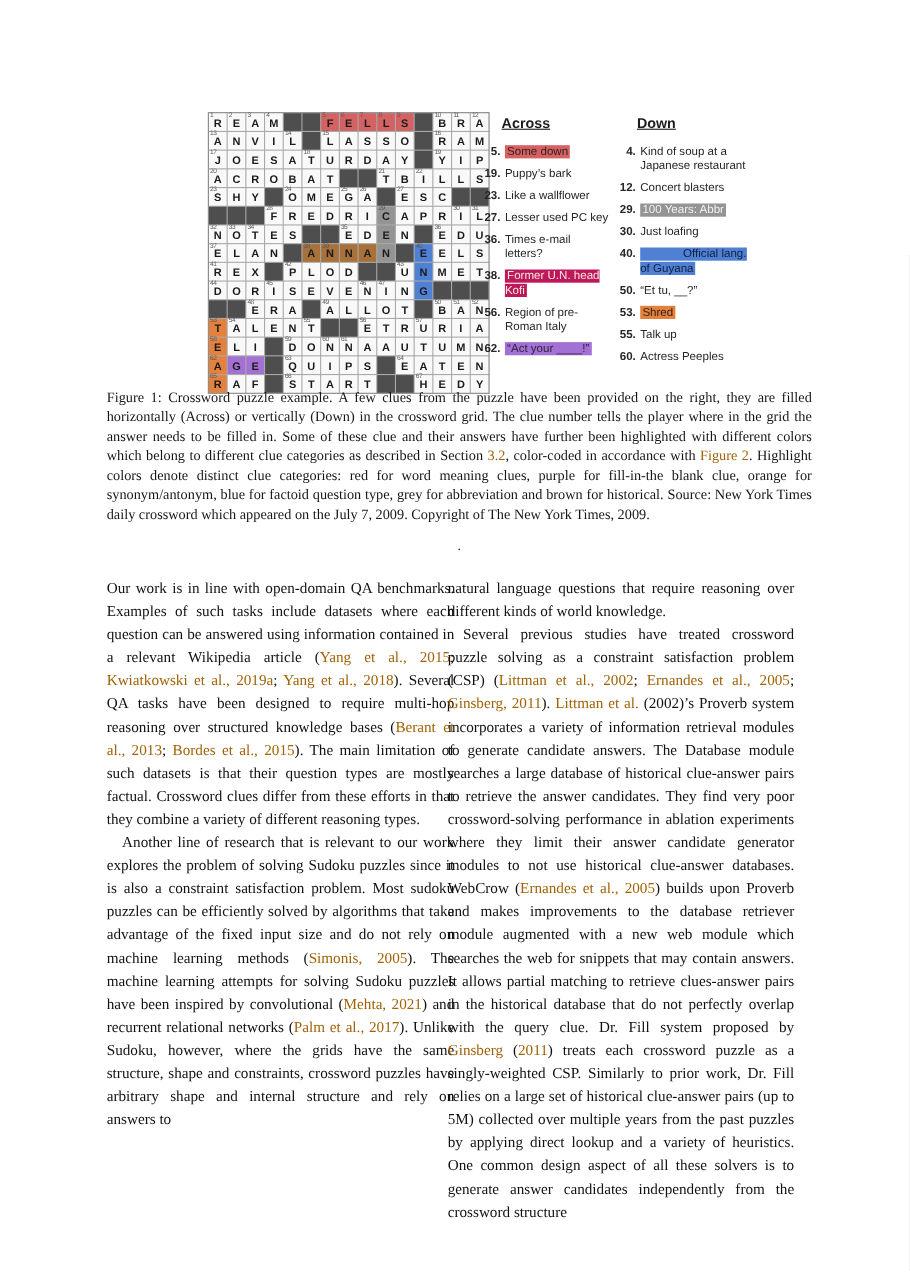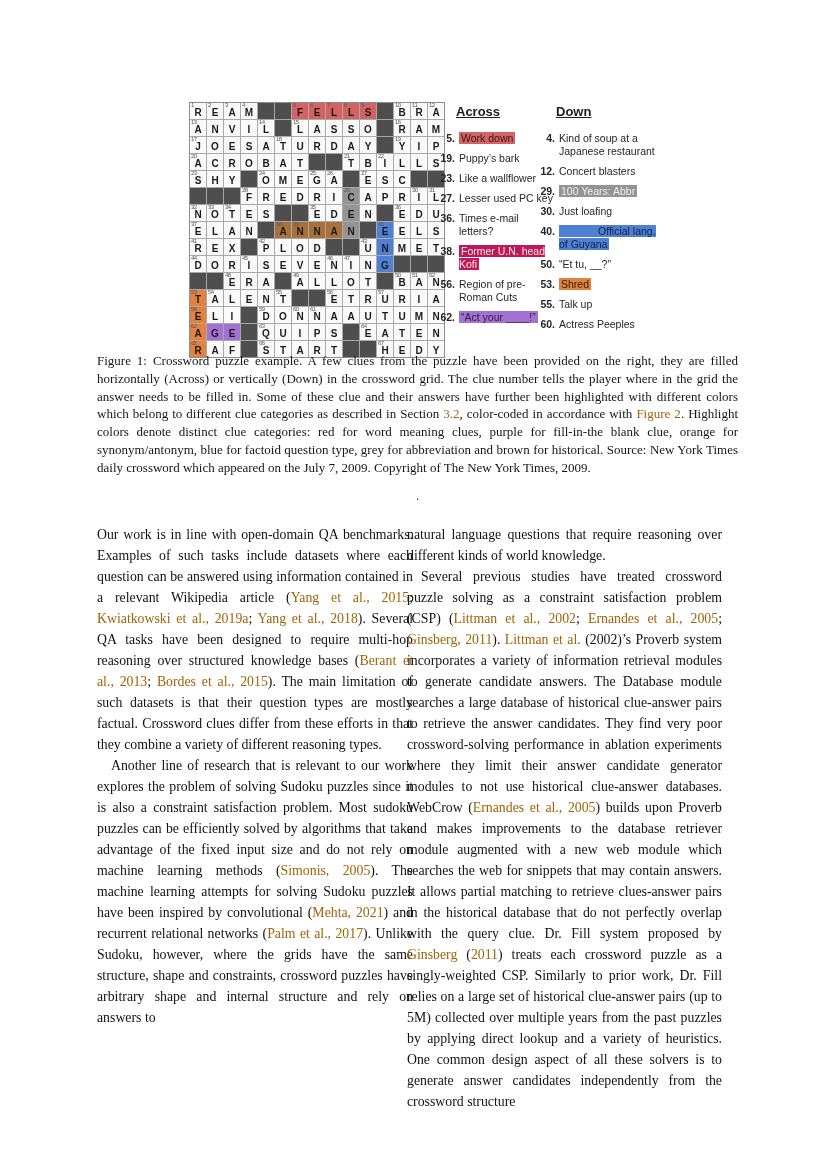--- a/index.html
+++ b/index.html
@@ -24,21 +24,21 @@
   .cell .clet {
     position:absolute; left:0; right:0; bottom:0; top:3px;
     display:flex; align-items:center; justify-content:center;
     font-family:"Liberation Sans","DejaVu Sans",sans-serif;
     font-size:10px; font-weight:bold; color:#1a1a1a;
   }
 
   
   .clues-col { position:absolute; top:104px; font-family:Liberation Sans, sans-serif; }
   #across-col { left:440px; width:118px; }
-  #down-col   { left:540px; width:132px; }
+  #down-col   { left:563px; width:132px; }
   .clues-header {
     font-size:13px; font-weight:bold; text-decoration:underline;
     margin:0 0 13px 16px; color:#1c1c1c;
   }
   .clue { display:flex; margin-bottom:7px; font-size:10.5px; line-height:13px; color:#262626; }
   .clue-num { font-weight:bold; min-width:15px; text-align:right; margin-right:4px; flex:none; }
   .clue-text { max-width:97px; }
   .clue-text .hl { padding:0 2px; }
 
   
@@ -737,21 +737,21 @@
       <div class="cell">
         <span class="clet">Y</span>
       </div>
     </div>
 
   <div class="clues-col" id="across-col">
     <div class="clues-header">Across</div>
     <div id="across-list">
         <div class="clue">
           <span class="clue-num">5.</span>
-          <span class="clue-text"><span class="hl" style="background: rgb(212, 98, 98); color: rgb(47, 30, 30);">Work down</span></span>
+          <span class="clue-text"><span class="hl" style="background: rgb(212, 98, 98); color: rgb(47, 30, 30);">Some down</span></span>
         </div>
         <div class="clue">
           <span class="clue-num">19.</span>
           <span class="clue-text">Puppy’s bark</span>
         </div>
         <div class="clue">
           <span class="clue-num">23.</span>
           <span class="clue-text">Like a wallflower</span>
         </div>
         <div class="clue">
@@ -761,21 +761,21 @@
         <div class="clue">
           <span class="clue-num">36.</span>
           <span class="clue-text">Times e-mail letters?</span>
         </div>
         <div class="clue">
           <span class="clue-num">38.</span>
           <span class="clue-text"><span class="hl" style="background: #be185d; color: rgb(245, 234, 217);">Former U.N. head Kofi</span></span>
         </div>
         <div class="clue">
           <span class="clue-num">56.</span>
-          <span class="clue-text">Region of pre-Roman Cuts</span>
+          <span class="clue-text">Region of pre-Roman Italy</span>
         </div>
         <div class="clue">
           <span class="clue-num">62.</span>
           <span class="clue-text"><span class="hl" style="background: rgb(162, 113, 211); color: rgb(51, 32, 61);">“Act your ____!”</span></span>
         </div>
       </div>
   </div>
 
   <div class="clues-col" id="down-col">
     <div class="clues-header">Down</div>

